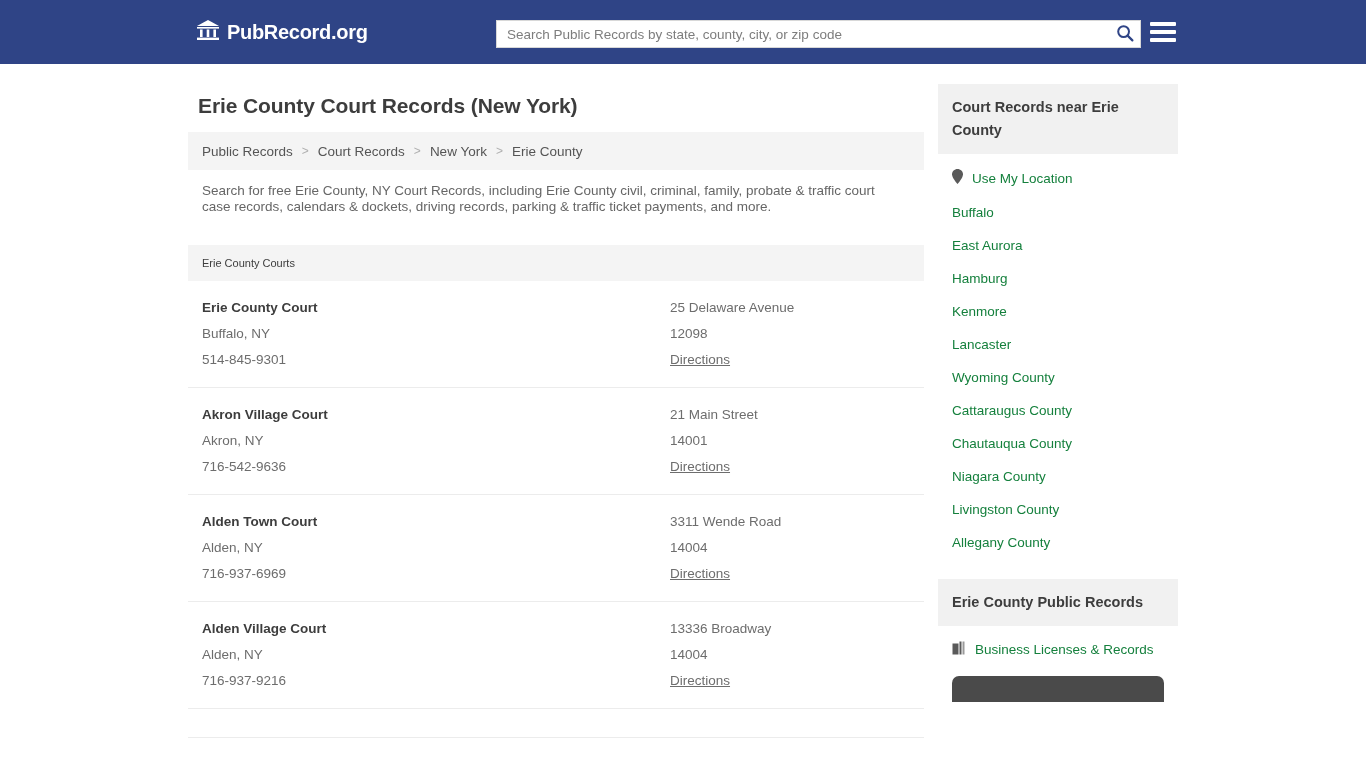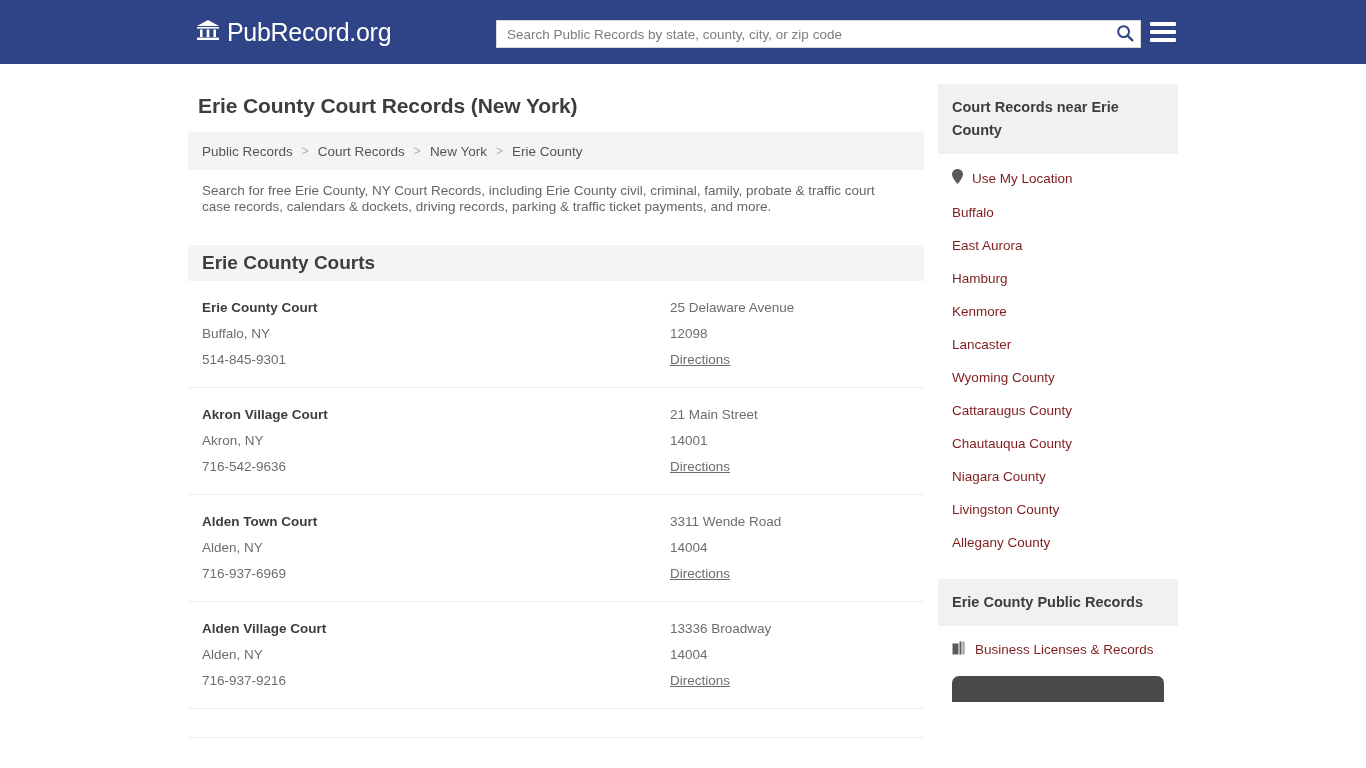--- a/index.html
+++ b/index.html
@@ -22,22 +22,22 @@
   .logo {
     display: flex;
     align-items: center;
     margin-left: 196px;
     gap: 7px;
     text-decoration: none;
   }
   .logo-icon { display: block; }
   .logo-text {
     color: #ffffff;
-    font-size: 25px;
-    font-weight: normal;
+    font-size: 20px;
+    font-weight: bold;
     letter-spacing: -0.3px;
     line-height: 1;
     white-space: nowrap;
   }
   .search-wrap {
     position: absolute;
     left: 496px;
     top: 20px;
     width: 645px;
     height: 28px;
@@ -130,22 +130,22 @@
     max-width: 730px;
   }
 
   .section-head {
     background: #f4f4f4;
     height: 36px;
     display: flex;
     align-items: center;
     padding: 0 14px;
     margin-top: 24px;
-    font-size: 19px;
-    font-weight: bold;
+    font-size: 11px;
+    font-weight: normal;
     color: #3d3d3d;
   }
 
   .courts-count {
     font-size: 13.5px;
     color: #666666;
     padding: 16px 14px 10px 14px;
   }
 
   .court-row {
@@ -195,21 +195,21 @@
   .side-item {
     display: flex;
     align-items: center;
     gap: 9px;
     padding: 9px 14px;
     font-size: 13.5px;
     color: #666666;
     cursor: pointer;
     text-decoration: none;
   }
-  .side-item .lbl { color: #7f1d1d; }
+  .side-item .lbl { color: #15803d; }
   .pin-icon { display: inline-block; }
   .side-head.second { margin-top: 20px; }
   .dark-box {
     margin: 9px 14px 0 14px;
     height: 26px;
     background: #4a4a4a;
     border-radius: 7px 7px 0 0;
   }
 </style>
 </head>

